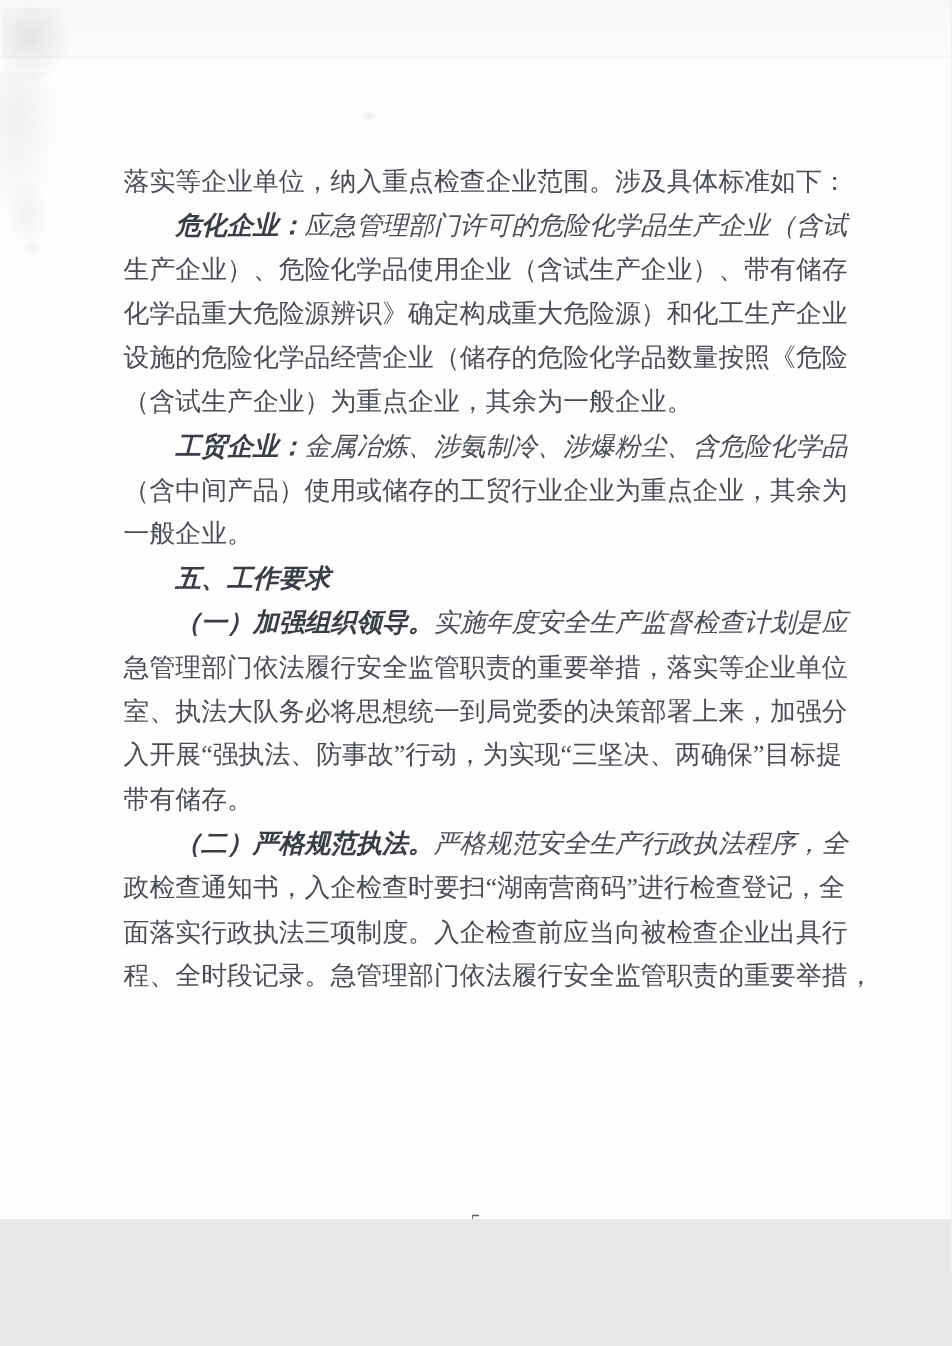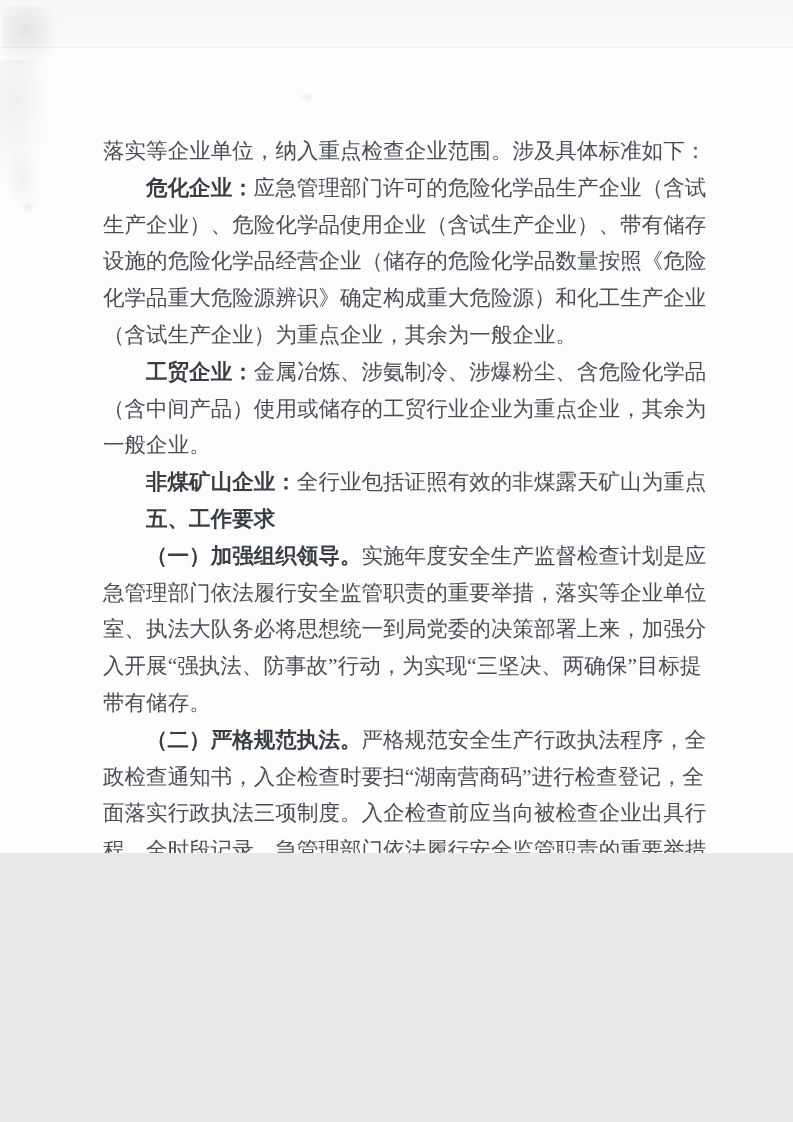--- a/index.html
+++ b/index.html
@@ -3,21 +3,21 @@
 <meta charset="utf-8">
 <style>
   html, body {
     margin: 0;
     padding: 0;
     background: #e8e8e8;
   }
   .page {
     position: relative;
     width: 793px;
-    height: 853px;
+    height: 1016px;
     margin: 0 auto;
     background: #fdfdfd;
     overflow: hidden;
     font-family: "Liberation Serif", "DejaVu Serif", serif;
   }
   
   .scan-band {
     position: absolute;
     left: 0; top: 0;
     width: 100%; height: 47px;
@@ -58,20 +58,21 @@
     font-size: 21.5px;
     letter-spacing: 0.05px;
   }
   .line {
     line-height: 36.8px;
     height: 36.8px;
     white-space: nowrap;
   }
   .line.indent {
     padding-left: 43px;
+    font-style: italic;
   }
   .seg.bold {
     font-weight: 700;
     color: #3a3e44;
   }
   .page-footer {
     position: absolute;
     left: 0;
     top: 1008px;
     width: 100%;
@@ -89,27 +90,26 @@
   <div class="smudge smudge-1"></div>
   <div class="smudge smudge-2"></div>
   <div class="smudge smudge-3"></div>
   <div class="smudge smudge-4"></div>
   <div class="smudge smudge-5"></div>
 
   <div class="text-block">
       <div class="line"><span class="seg">落实等企业单位，纳入重点检查企业范围。涉及具体标准如下：</span></div>
       <div class="line indent"><span class="seg bold">危化企业：</span><span class="seg">应急管理部门许可的危险化学品生产企业（含试</span></div>
       <div class="line"><span class="seg">生产企业）、危险化学品使用企业（含试生产企业）、带有储存</span></div>
+      <div class="line"><span class="seg">化学品重大危险源辨识》确定构成重大危险源）和化工生产企业</span></div>
       <div class="line"><span class="seg">设施的危险化学品经营企业（储存的危险化学品数量按照《危险</span></div>
-      <div class="line"><span class="seg">化学品重大危险源辨识》确定构成重大危险源）和化工生产企业</span></div>
       <div class="line"><span class="seg">（含试生产企业）为重点企业，其余为一般企业。</span></div>
       <div class="line indent"><span class="seg bold">工贸企业：</span><span class="seg">金属冶炼、涉氨制冷、涉爆粉尘、含危险化学品</span></div>
       <div class="line"><span class="seg">（含中间产品）使用或储存的工贸行业企业为重点企业，其余为</span></div>
       <div class="line"><span class="seg">一般企业。</span></div>
-      <div class="line indent"><span class="seg bold">非煤矿山企业：</span><span class="seg">全行业包括证照有效的非煤露天矿山为重点</span></div>
       <div class="line indent"><span class="seg bold">五、工作要求</span></div>
       <div class="line indent"><span class="seg bold">（一）加强组织领导。</span><span class="seg">实施年度安全生产监督检查计划是应</span></div>
       <div class="line"><span class="seg">急管理部门依法履行安全监管职责的重要举措，落实等企业单位</span></div>
       <div class="line"><span class="seg">室、执法大队务必将思想统一到局党委的决策部署上来，加强分</span></div>
       <div class="line"><span class="seg">入开展“强执法、防事故”行动，为实现“三坚决、两确保”目标提</span></div>
       <div class="line"><span class="seg">带有储存。</span></div>
       <div class="line indent"><span class="seg bold">（二）严格规范执法。</span><span class="seg">严格规范安全生产行政执法程序，全</span></div>
       <div class="line"><span class="seg">政检查通知书，入企检查时要扫“湖南营商码”进行检查登记，全</span></div>
       <div class="line"><span class="seg">面落实行政执法三项制度。入企检查前应当向被检查企业出具行</span></div>
       <div class="line"><span class="seg">程、全时段记录。急管理部门依法履行安全监管职责的重要举措，</span></div>

